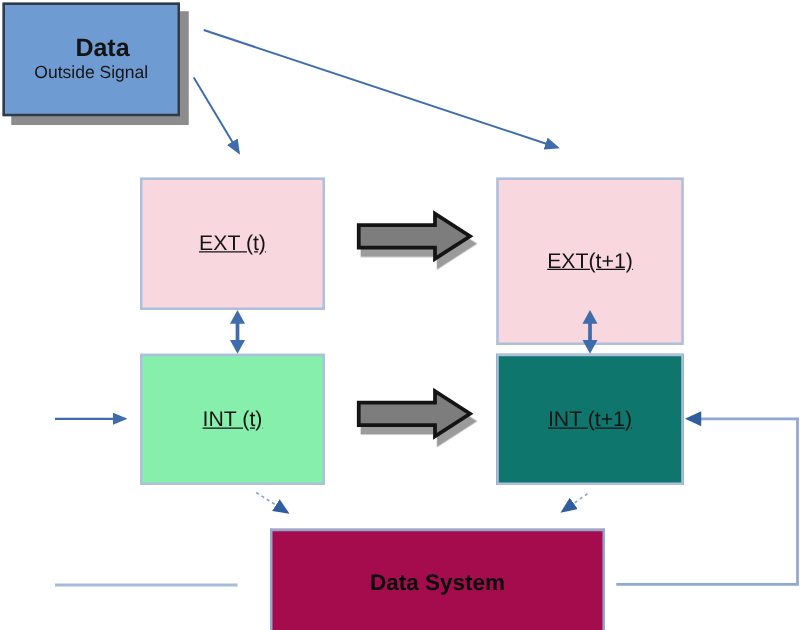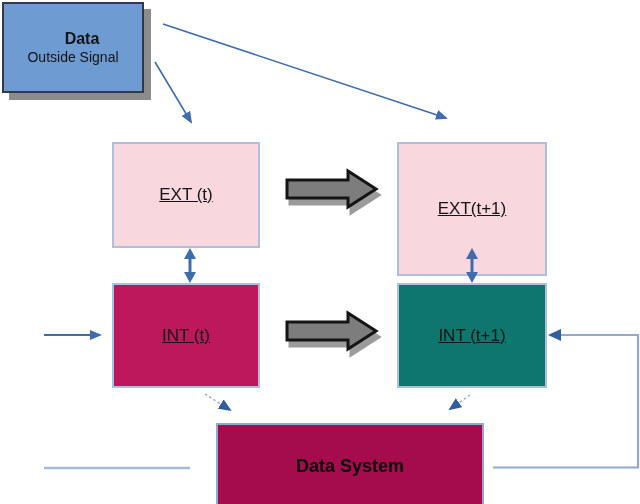--- a/index.html
+++ b/index.html
@@ -10,27 +10,27 @@
   .node{
     position:absolute;display:flex;align-items:center;justify-content:center;
     text-align:center;color:#141414;box-sizing:border-box;
   }
   .data-box{
     left:2px;top:2px;width:142px;height:91px;
     background:#6f9bd3;border:2px solid #333a45;
     box-shadow:7px 7px 0 #8c8c8c;
     flex-direction:column;gap:1px;
   }
-  .data-box .title{font-size:16px;font-weight:bold;line-height:18px;padding-left:18px;}
+  .data-box .title{font-size:20px;font-weight:bold;line-height:18px;padding-left:18px;}
   .data-box .subtitle{font-size:14px;line-height:17px;text-align:center;}
   .state{font-size:17px;border:2px solid #aebfdd;text-decoration:underline;}
   .ext{background:#f8d7de;}
   .ext-t {left:112px;top:142px;width:148px;height:106px;}
   .ext-t1{left:397px;top:142px;width:150px;height:134px;}
-  .int-t {left:112px;top:283px;width:148px;height:105px;background:#be185d;}
+  .int-t {left:112px;top:283px;width:148px;height:105px;background:#86efac;}
   .int-t1{left:397px;top:283px;width:150px;height:105px;background:#0f766e;}
   .core{
     left:216px;top:423px;width:268px;height:85px;
     background:#a40c4e;border:2px solid #8fa9cf;border-bottom:none;
     font-size:18px;font-weight:bold;color:#0a0a0a;
   }
   svg.overlay{position:absolute;left:0;top:0;pointer-events:none;}
   .thick-arrow{filter:drop-shadow(3px 6px 0 #9b9b9b);}
 </style>
 </head>

